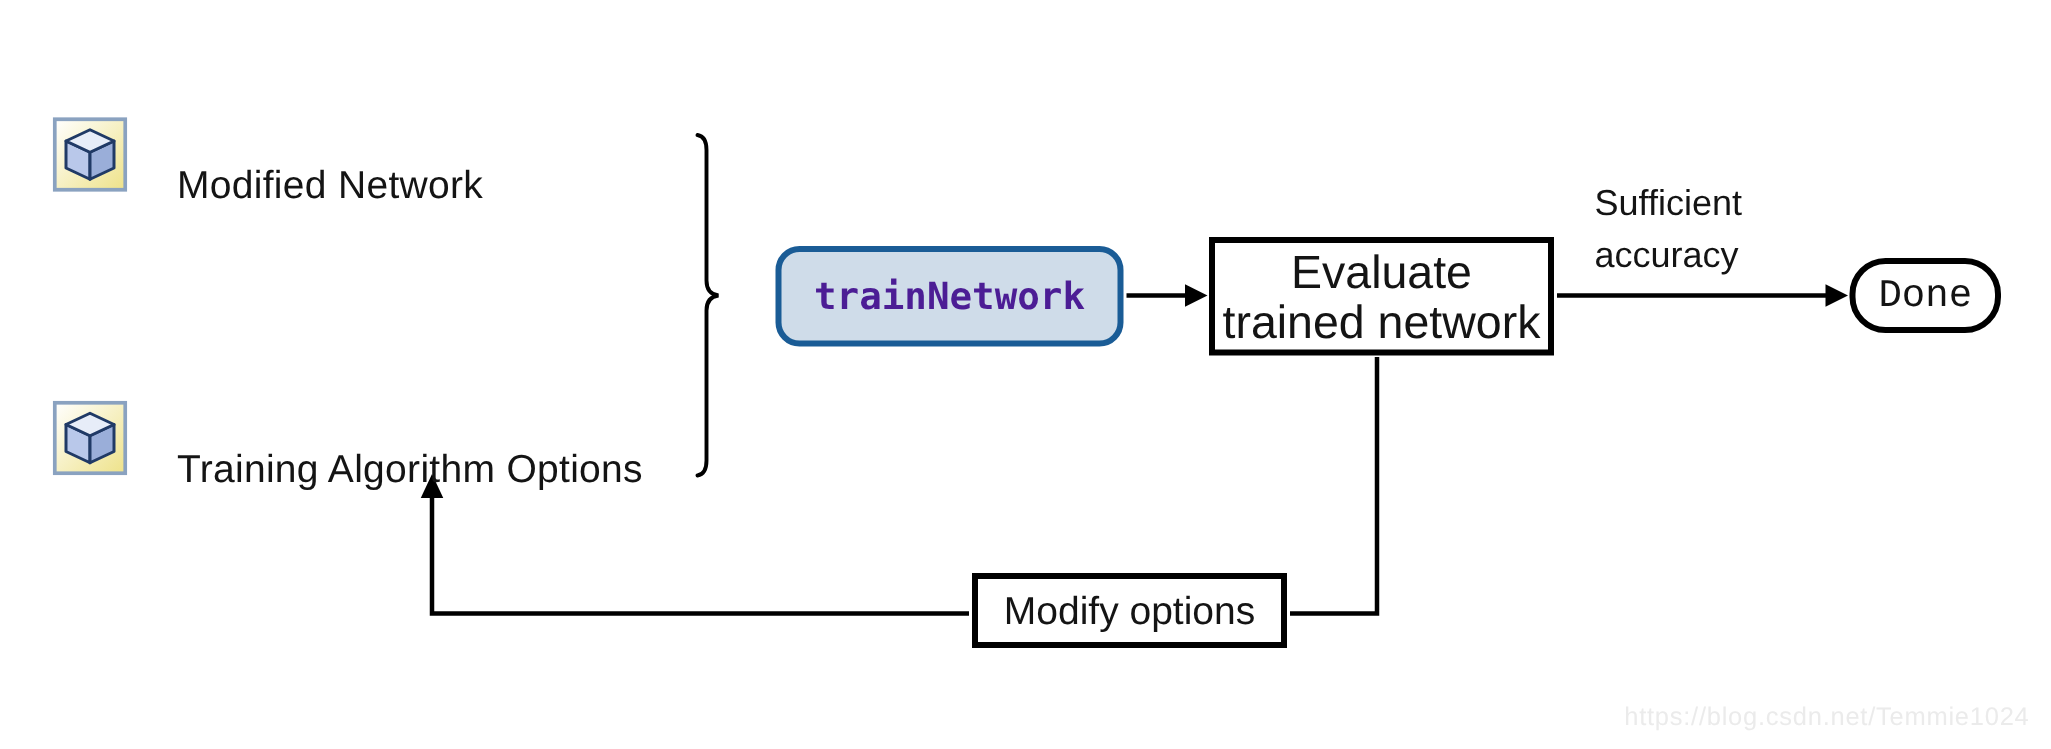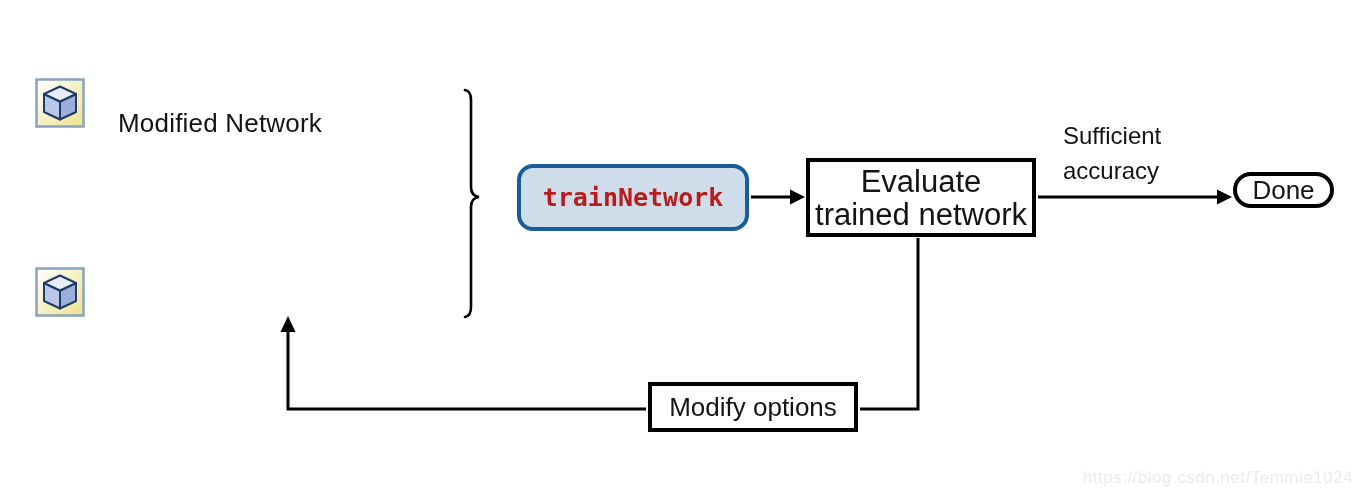--- a/index.html
+++ b/index.html
@@ -11,29 +11,29 @@
   .input-item{position:absolute;left:35px;display:flex;align-items:center;gap:33px;height:50px;}
   .input-item .block-icon{width:50px;height:50px;flex:0 0 auto;display:block;}
   .input-label{font-size:26px;letter-spacing:.2px;white-space:nowrap;margin-top:40px;}
   .node{
     position:absolute;display:flex;align-items:center;justify-content:center;
     box-sizing:border-box;background:#ffffff;text-align:center;
   }
   .node-train{
     left:517px;top:164px;width:232px;height:67px;
     background:#cfdce9;border:4px solid #1a5c96;border-radius:16px;
-    font-family:"DejaVu Sans Mono",monospace;font-weight:bold;font-size:25px;color:#b91c1c;
+    font-family:"DejaVu Sans Mono",monospace;font-weight:bold;font-size:25px;color:#4c1d95;
   }
   .node-evaluate{
     left:806px;top:158px;width:230px;height:79px;
     border:4px solid #000000;font-size:31px;line-height:33px;
   }
   .node-done{
-    left:1233px;top:172px;width:101px;height:36px;
-    border:4px solid #000000;border-radius:24px;font-size:26px;
+    left:1233px;top:172px;width:101px;height:50px;
+    border:4px solid #000000;border-radius:24px;font-size:26px;font-family:Liberation Mono, monospace;
   }
   .node-modify{
     left:648px;top:382px;width:210px;height:50px;
     border:4px solid #000000;font-size:26px;
   }
   .edge-label{position:absolute;font-size:24px;line-height:35px;}
   .label-sufficient{left:1063px;top:118px;width:135px;}
   .label-insufficient{left:925px;top:286px;width:150px;}
   .watermark{
     position:absolute;right:14px;bottom:11px;font-size:17px;
@@ -78,20 +78,21 @@
   </div>
 
 
   <div class="input-item" style="top:267px">
     <svg class="block-icon" viewBox="0 0 50 50">
       <rect x="1.5" y="1.5" width="47" height="47" fill="url(#cubeBg)" stroke="#8aa2c0" stroke-width="2.5"></rect>
       <polygon points="9,16 25,23.5 25,41.5 9,34" fill="#b9c8ea" stroke="#203a66" stroke-width="2" stroke-linejoin="round"></polygon>
       <polygon points="25,23.5 41,16 41,34 25,41.5" fill="#9aaed9" stroke="#203a66" stroke-width="2" stroke-linejoin="round"></polygon>
       <polygon points="25,8.5 41,16 25,23.5 9,16" fill="#e7edf8" stroke="#203a66" stroke-width="2" stroke-linejoin="round"></polygon>
     </svg>
+    <span class="input-label">Training Algorithm Options</span>
   </div>
 
   <div class="node node-train">trainNetwork</div>
 
   <div class="node node-evaluate">Evaluate trained network</div>
 
   <div class="node node-done">Done</div>
 
   <div class="node node-modify">Modify options</div>
 

